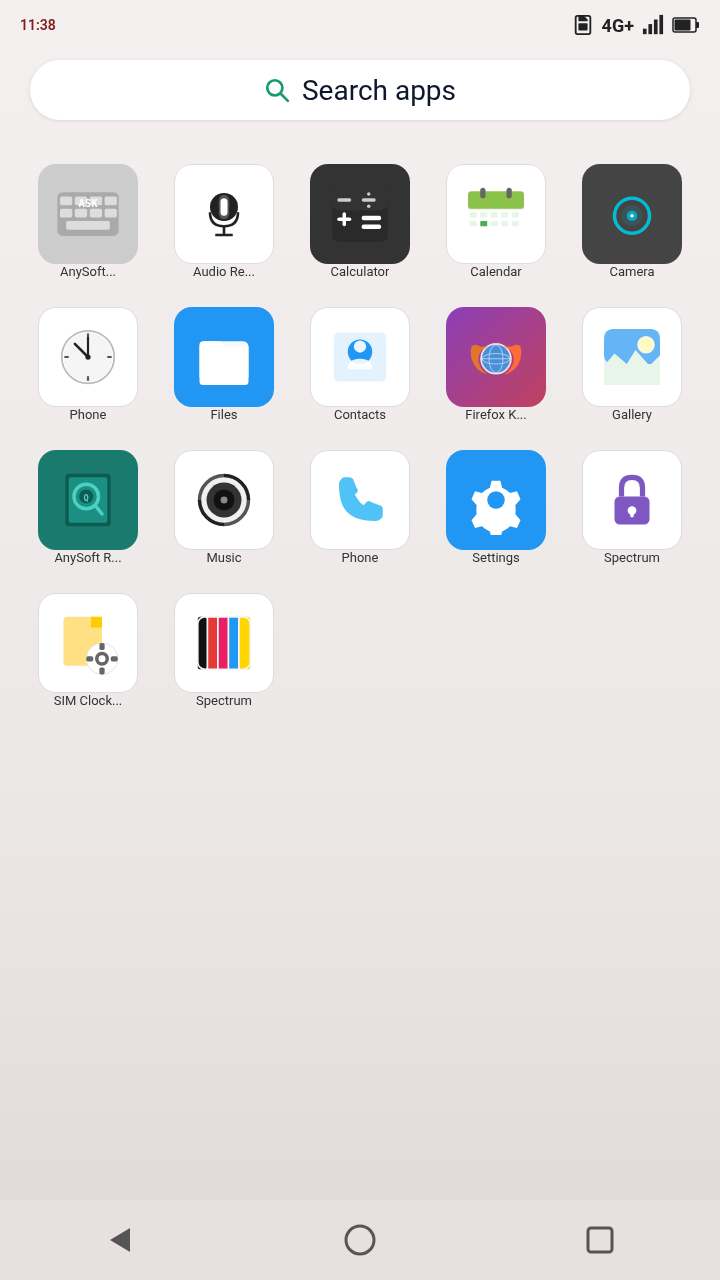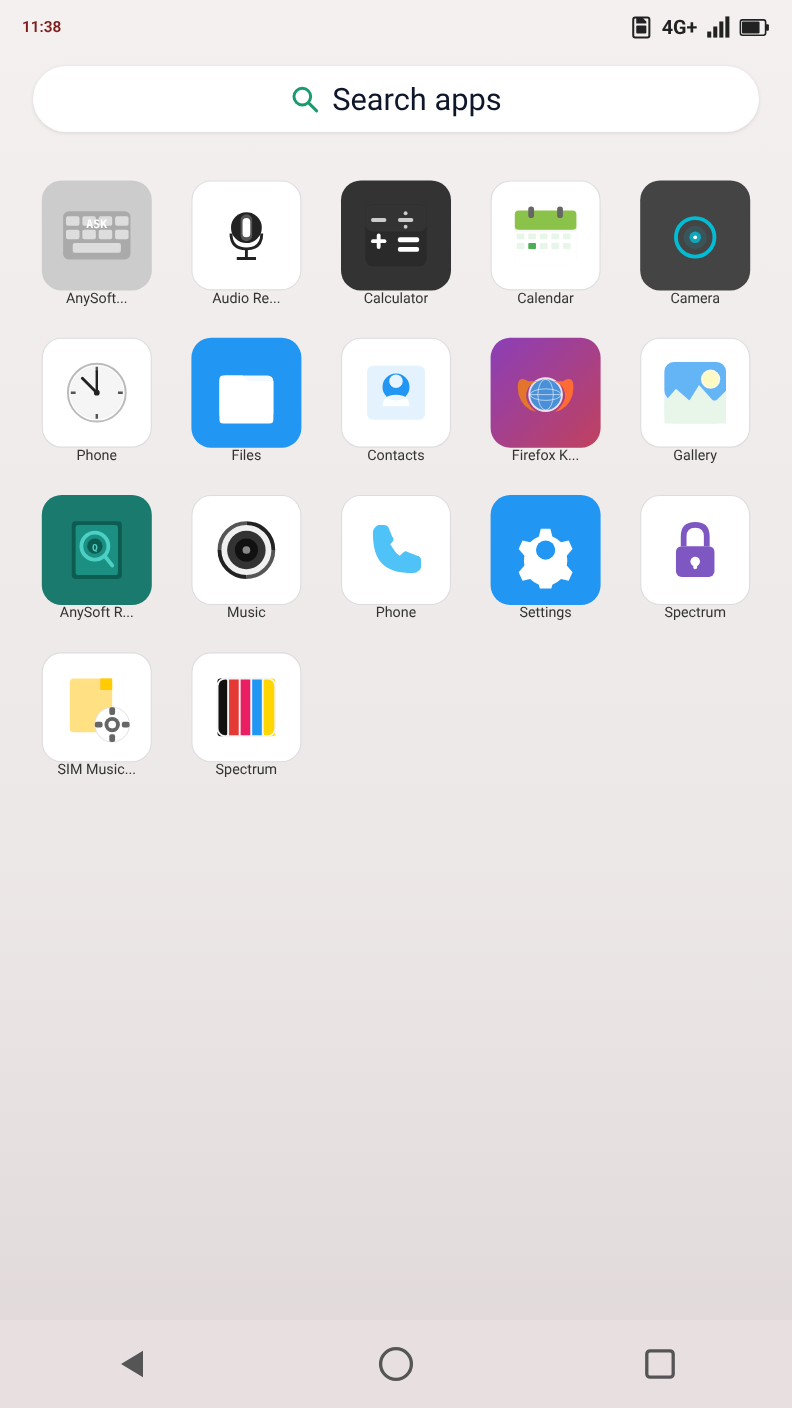--- a/index.html
+++ b/index.html
@@ -491,21 +491,21 @@
         <circle cx="56" cy="58" r="18" fill="#fff" stroke="#e0e0e0" stroke-width="1"></circle>
         <circle cx="56" cy="58" r="8" fill="#666"></circle>
 
         <rect x="53" y="40" width="6" height="8" rx="2" fill="#666"></rect>
         <rect x="53" y="68" width="6" height="8" rx="2" fill="#666"></rect>
         <rect x="38" y="55" width="8" height="6" rx="2" fill="#666"></rect>
         <rect x="66" y="55" width="8" height="6" rx="2" fill="#666"></rect>
         <circle cx="56" cy="58" r="4" fill="#fff"></circle>
       </svg>
     </div>
-    <span class="app-label">SIM Music...</span>
+    <span class="app-label">SIM Clock...</span>
   </div>
 
   <div class="app-item">
     <div class="app-icon icon-spectrum">
       <svg width="70" height="70" viewBox="0 0 80 80">
 
         <rect x="10" y="10" width="60" height="60" rx="8" fill="#f5f5f5"></rect>
         <rect x="10" y="10" width="10" height="60" rx="3" fill="#111"></rect>
         <rect x="22" y="10" width="10" height="60" fill="#e53935"></rect>
         <rect x="34" y="10" width="10" height="60" fill="#e91e63"></rect>

